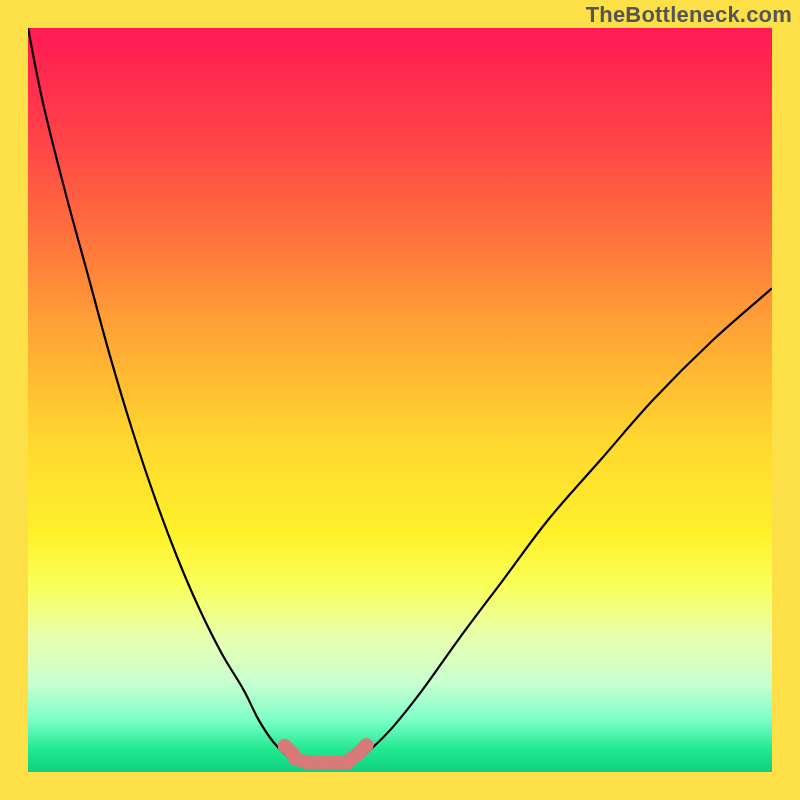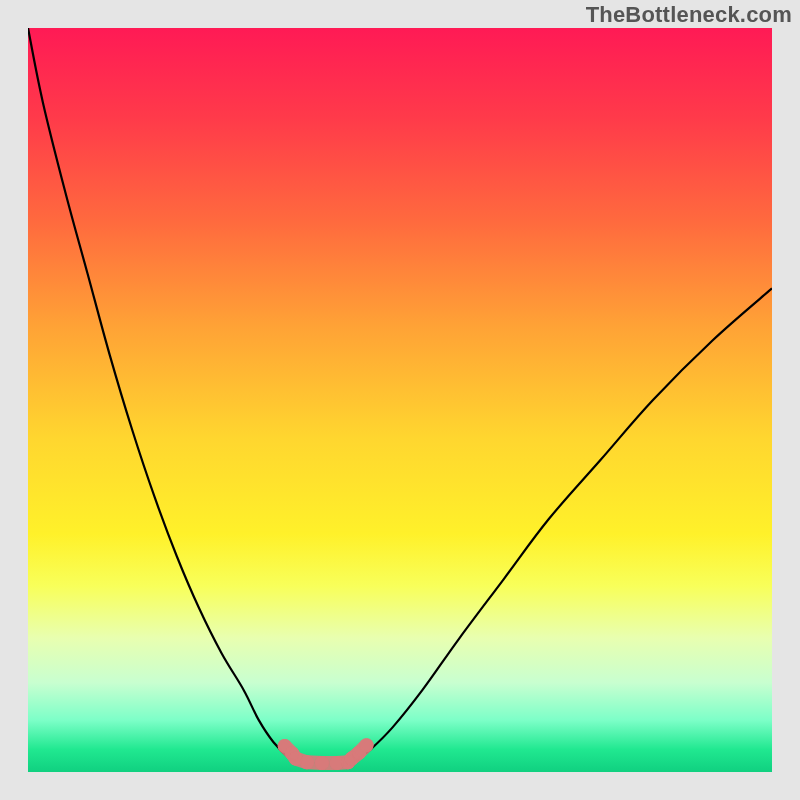--- a/index.html
+++ b/index.html
@@ -8,21 +8,21 @@
     width: 800px;
     height: 800px;
     overflow: hidden;
     background: #000;
     font-family: Arial, Helvetica, sans-serif;
   }
   .frame {
     position: relative;
     width: 800px;
     height: 800px;
-    background: #e5e5e5;
+    background: #fde047;
   }
   .watermark {
     position: absolute;
     top: 2px;
     right: 8px;
     color: #555;
     font-size: 22px;
     font-weight: 600;
     letter-spacing: 0.2px;
     z-index: 5;

